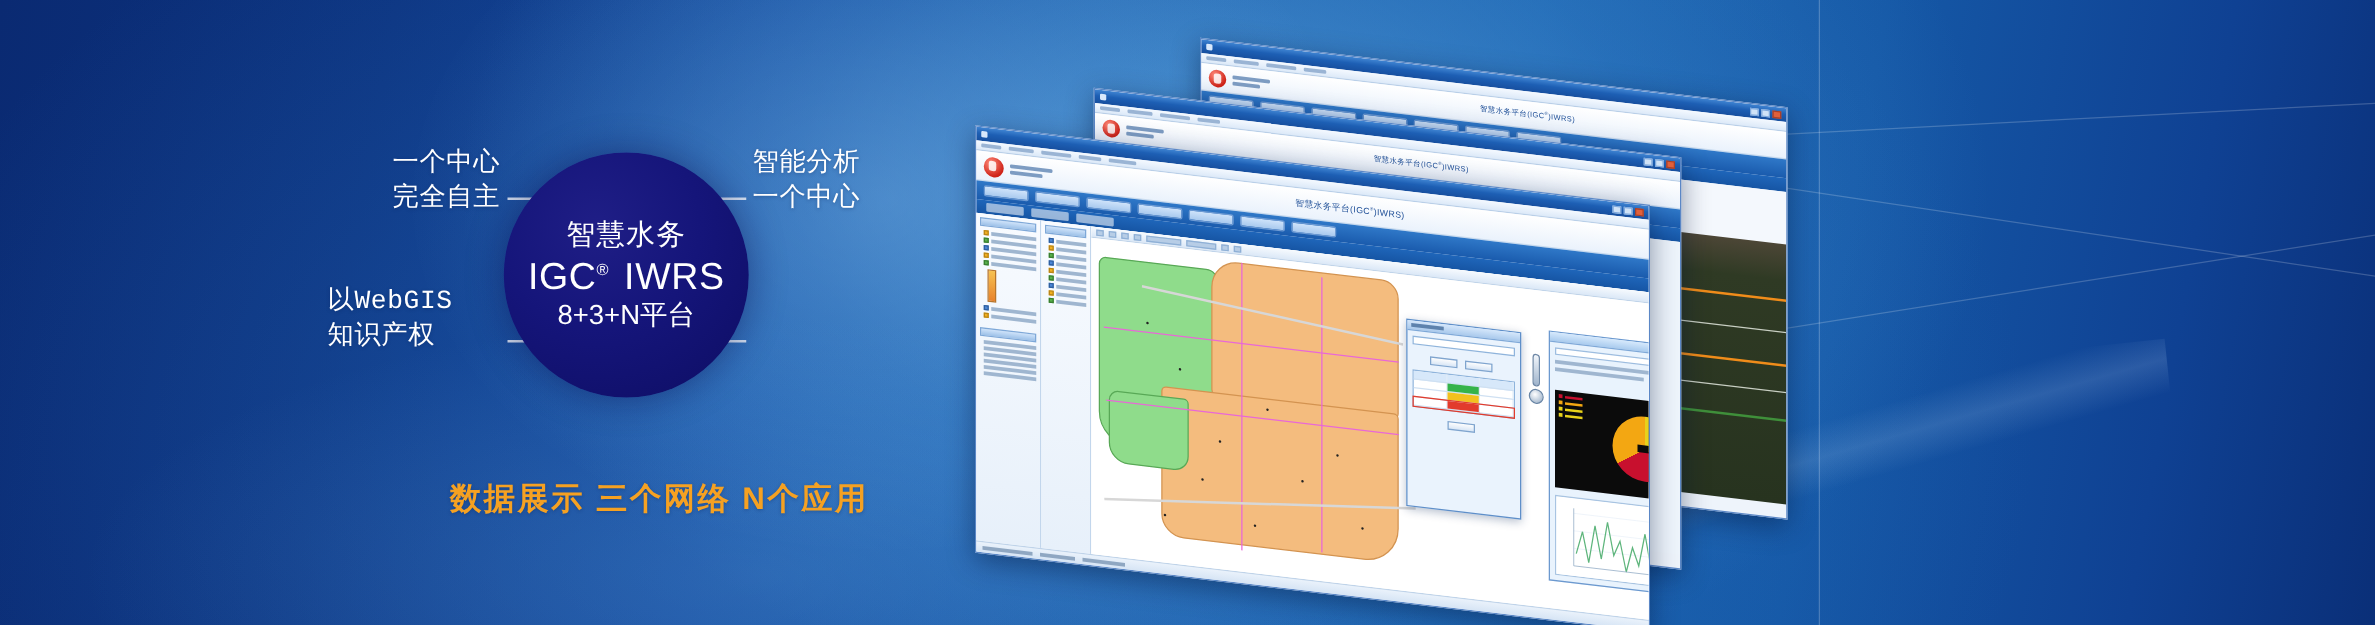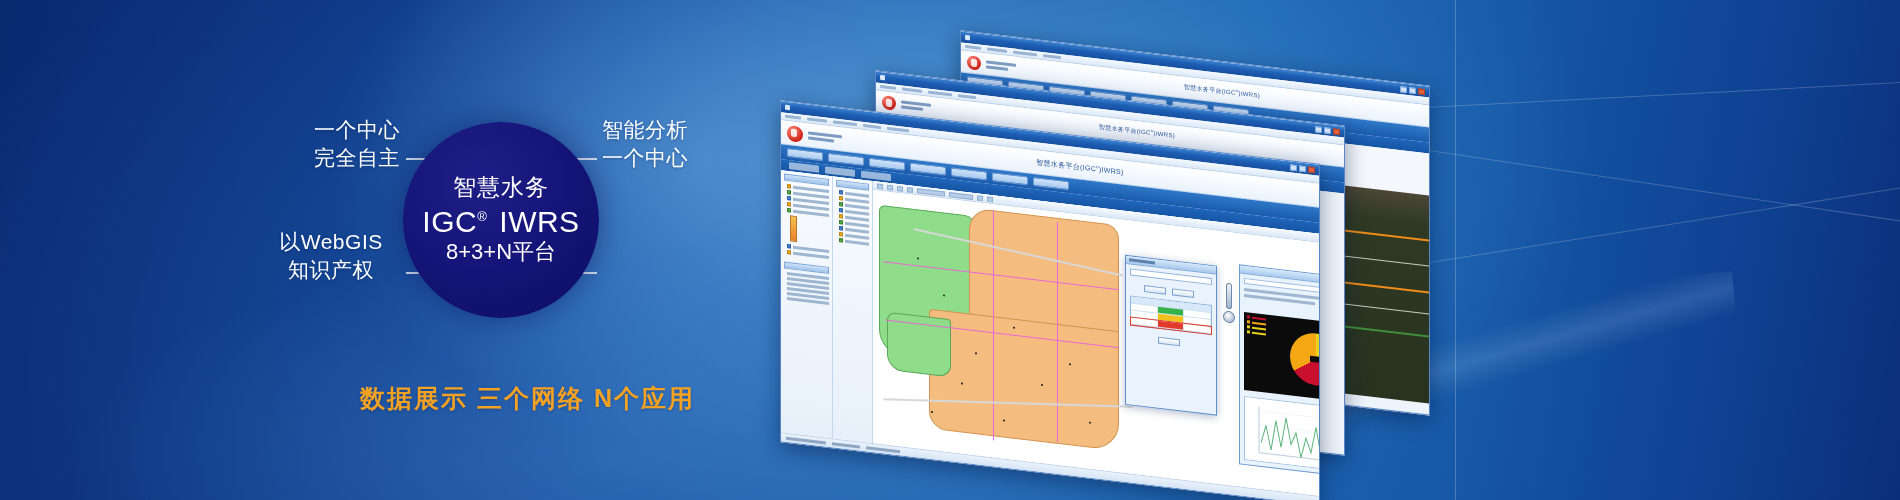--- a/index.html
+++ b/index.html
@@ -38,21 +38,21 @@
     color:#fff;text-align:center;line-height:1.12;z-index:4;
   }
   .c-line1{font-size:23px;letter-spacing:1px;font-weight:400;margin-bottom:4px;}
   .c-line2{font-size:30px;letter-spacing:.5px;font-weight:400;margin-bottom:2px;white-space:nowrap;}
   .c-line2 sup{font-size:13px;vertical-align:super;}
   .c-gap{display:inline-block;width:12px;}
   .c-line3{font-size:22px;letter-spacing:0px;font-weight:400;}
 
   .lbl{position:absolute;color:#fff;font-size:21px;line-height:1.34;letter-spacing:.5px;white-space:nowrap;text-shadow:0 1px 3px rgba(0,30,80,.35);}
   #lbl-tl{left:0;top:16px;text-align:right;width:130px;}
-  #lbl-bl{left:-8px;top:128px;text-align:center;width:138px;}
+  #lbl-bl{left:-8px;top:128px;text-align:left;width:138px;font-family:Liberation Mono, monospace;}
   #lbl-tr{left:332px;top:16px;text-align:left;}
   #lbl-br{left:332px;top:128px;text-align:left;}
 
   .connector{position:absolute;height:2px;background:rgba(255,255,255,.80);z-index:1;}
   #conn-tl{left:136px;top:58px;width:78px;}
   #conn-bl{left:136px;top:172px;width:78px;}
   #conn-tr{left:249px;top:58px;width:78px;}
   #conn-br{left:249px;top:172px;width:78px;}
 
   #tagline{

